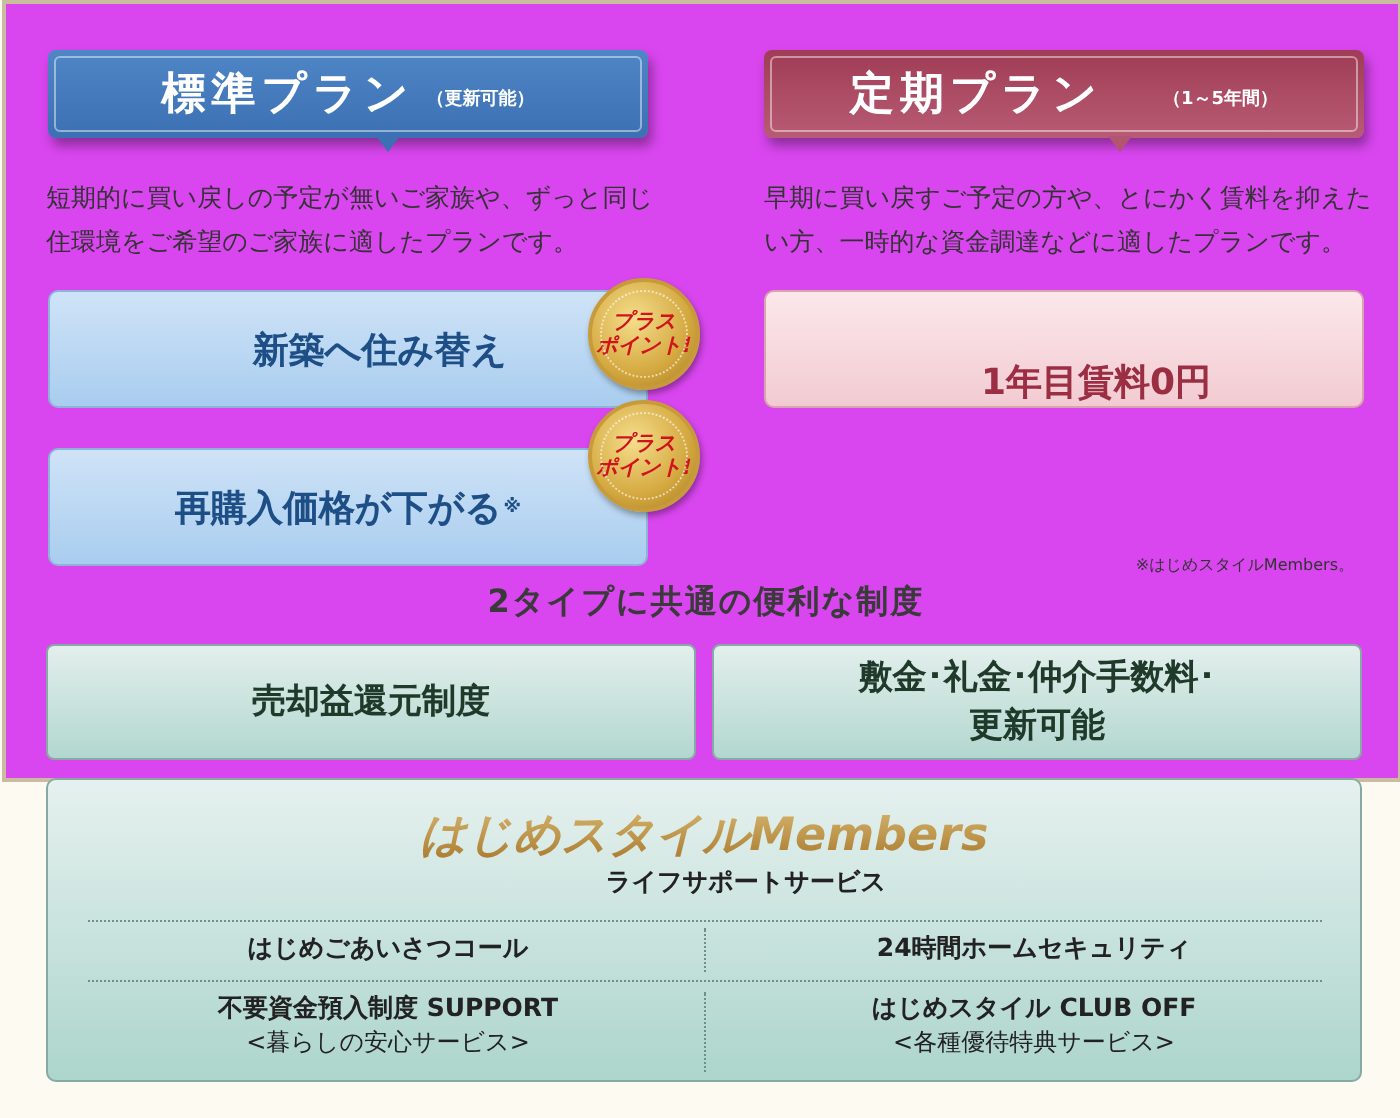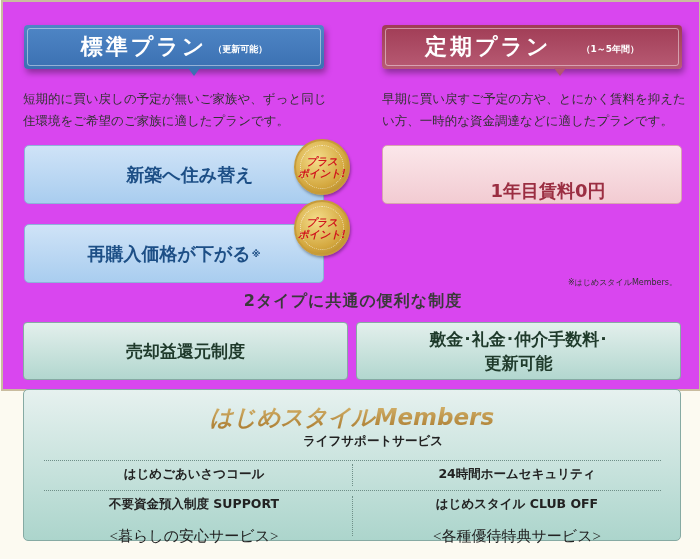--- a/index.html
+++ b/index.html
@@ -120,21 +120,21 @@
   .d2 { top: 100px; }
   .dots-v {
     position: absolute; left: 328px; border-left: 1px dotted #6f8f88;
   }
   .v1 { top: 74px; height: 22px; }
   .v2 { top: 106px; height: 40px; }
   .cell {
     position: absolute; width: 310px; text-align: center; color: #222;
   }
   .cell .main { font-size: 12.5px; font-weight: bold; }
-  .cell .small { font-size: 15px; margin-top: 14px; font-family: Liberation Serif, serif; }
+  .cell .small { font-size: 12px; margin-top: 0; }
   .cl { left: 15px; }
   .cr { left: 338px; }
   .r1 { top: 76px; text-align: center; }
   .r2 { top: 106px; }
 </style>
 </head>
 <body>
 
 <div class="frame">
 

